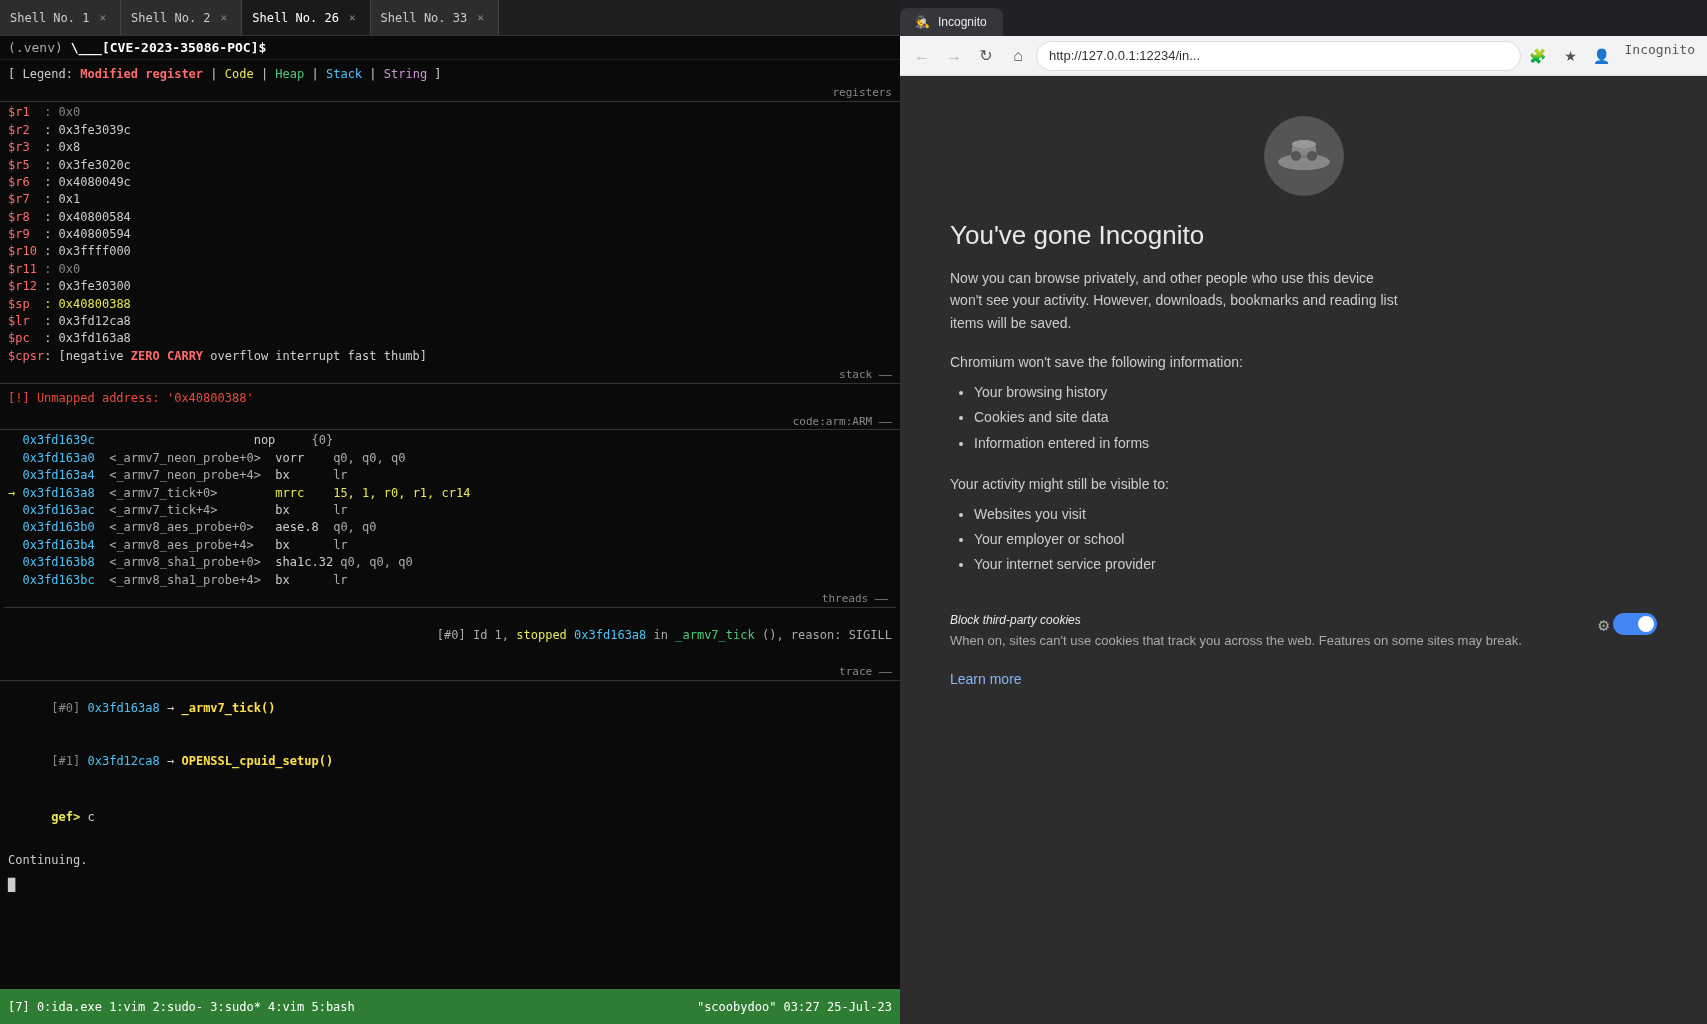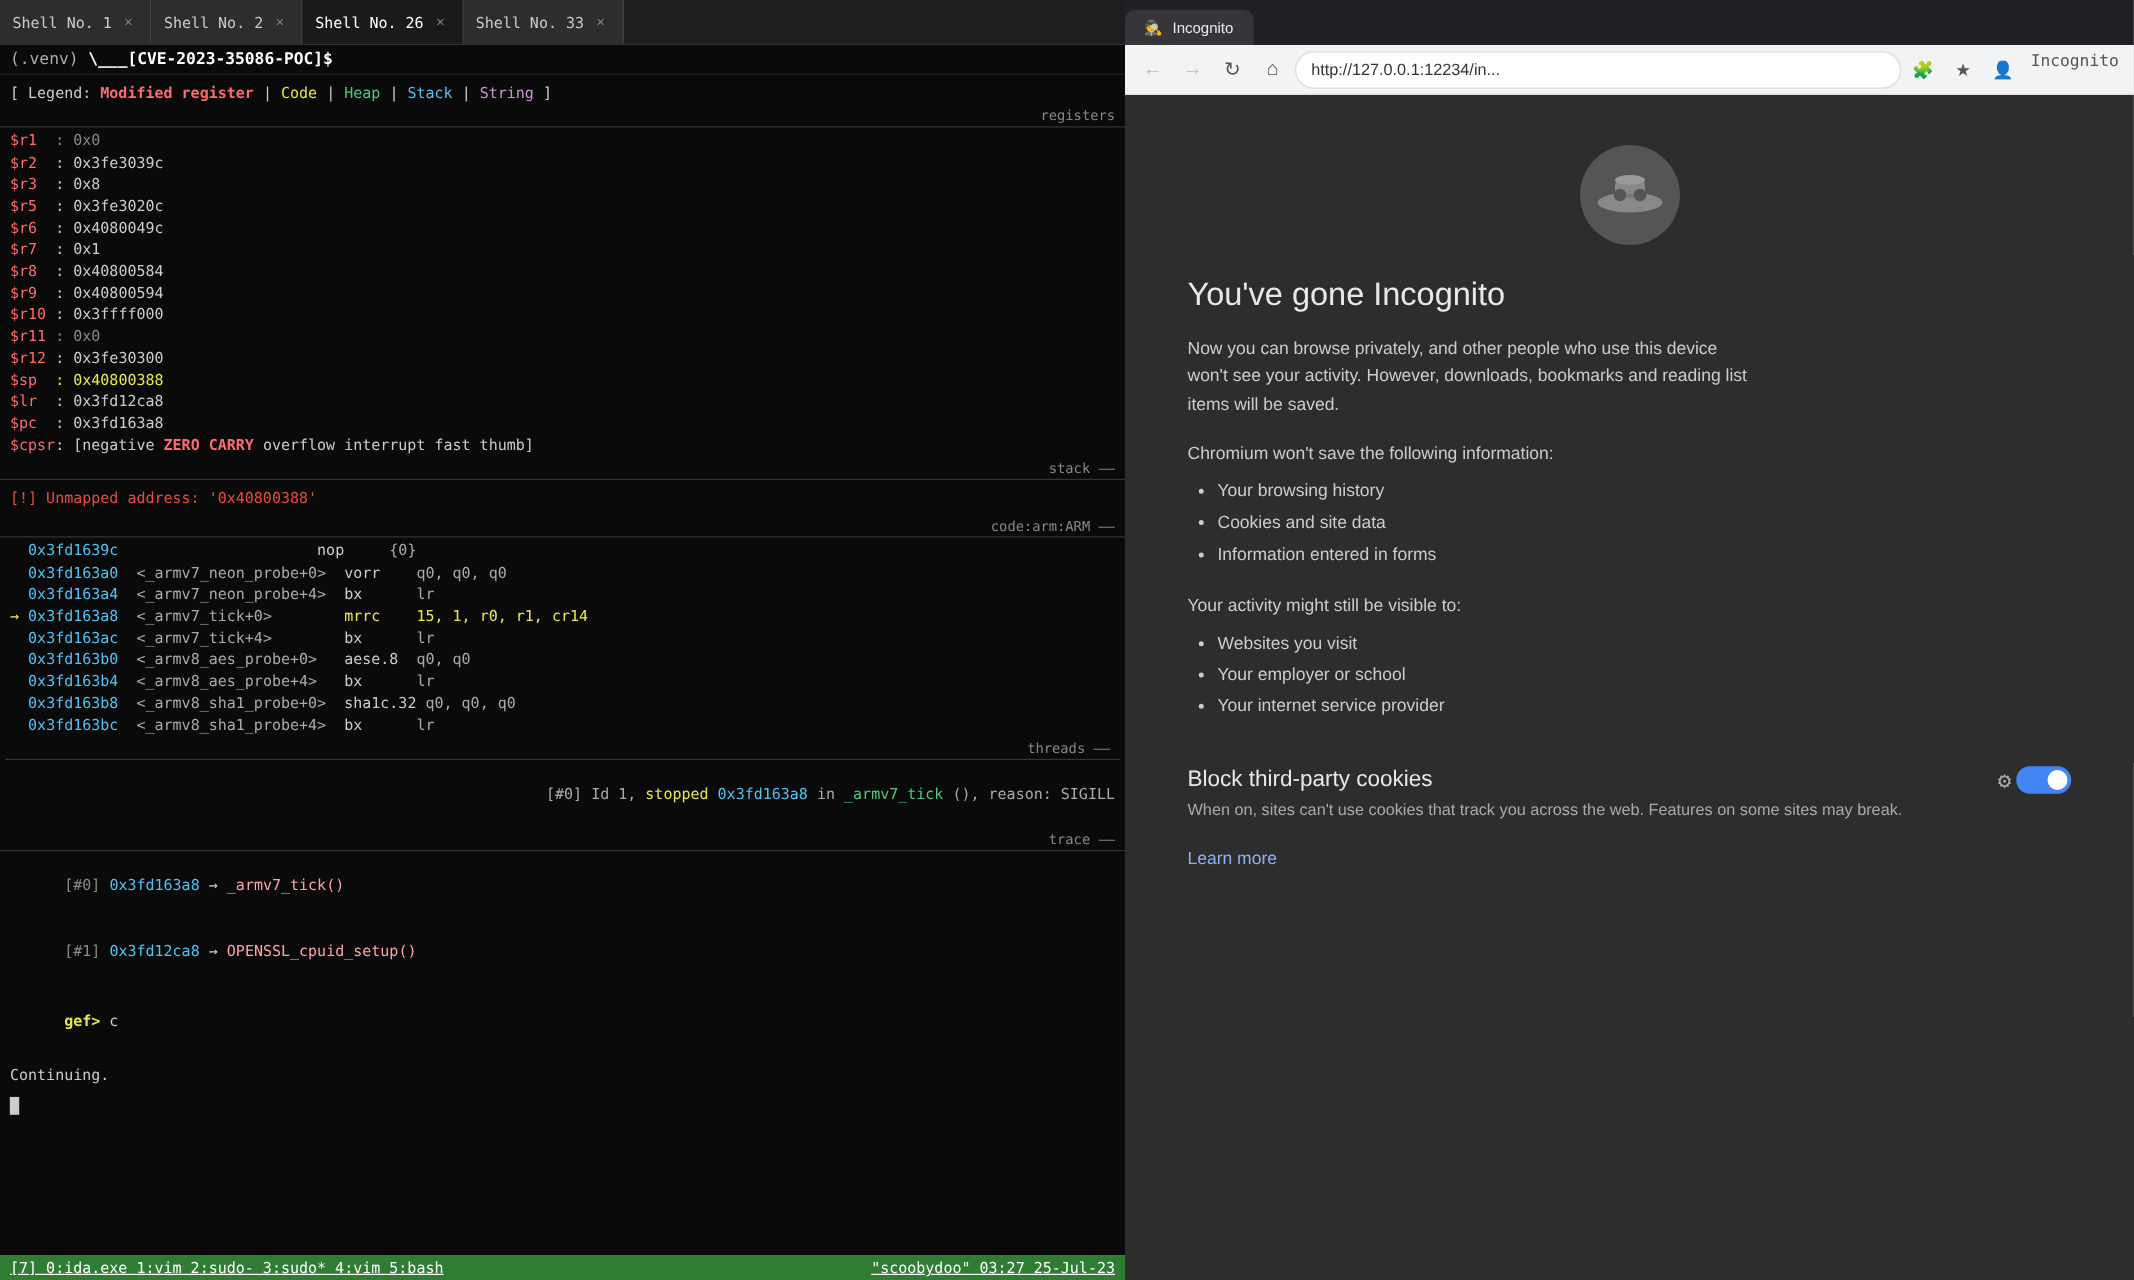--- a/index.html
+++ b/index.html
@@ -199,47 +199,46 @@
 
     .trace-line {
       padding: 0 8px;
       white-space: pre;
       font-size: 12px;
       color: #ccc;
     }
     .trace-num { color: #888; }
     .trace-addr { color: #4fc3f7; }
     .trace-arrow { color: #ccc; }
-    .trace-sym { color: #fca5a5; }
+    .trace-sym { color: #fde047; font-weight: bold; }
     .trace-highlight { color: #e74c3c; }
 
     
     .gef-prompt {
       padding: 4px 8px;
       white-space: pre;
       font-size: 12px;
       color: #ccc;
     }
     .gef-label { color: #e8e850; font-weight: bold; }
 
     
     #status-bar {
-      height: 20px;
+      height: 35px;
       background: #2e7d32;
       display: flex;
       align-items: center;
       justify-content: space-between;
       padding: 0 8px;
       font-size: 12px;
       color: #fff;
       position: absolute;
       bottom: 0;
       left: 0;
       width: 900px;
-      text-decoration: underline;
     }
 
     
     #browser-nav {
       display: flex;
       align-items: center;
       background: #f1f3f4;
       height: 40px;
       padding: 0 8px;
       gap: 4px;
@@ -362,24 +361,25 @@
 
     .cookie-block-row {
       display: flex;
       align-items: flex-start;
       gap: 16px;
     }
 
     .cookie-block-text { flex: 1; }
 
     .cookie-block-title {
-      font-size: 18px;
+      font-size: 12px;
       color: #e8e8e8;
       font-family: sans-serif;
       margin-bottom: 4px;
+      font-style: italic;
     }
 
     .cookie-block-desc {
       font-size: 13px;
       color: #aaa;
       font-family: sans-serif;
       line-height: 1.5;
     }
 
     .cookie-icons {

